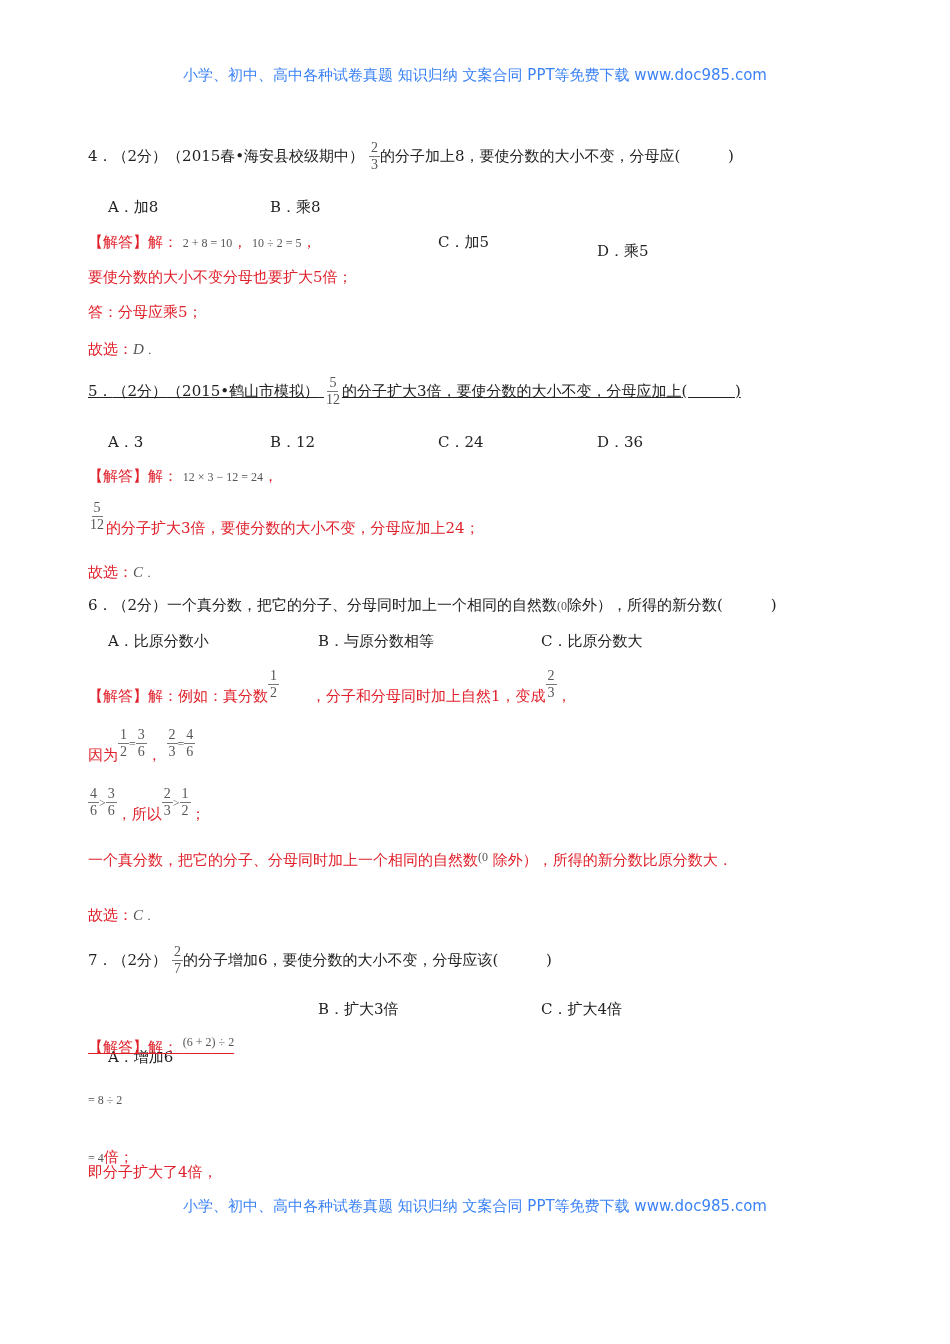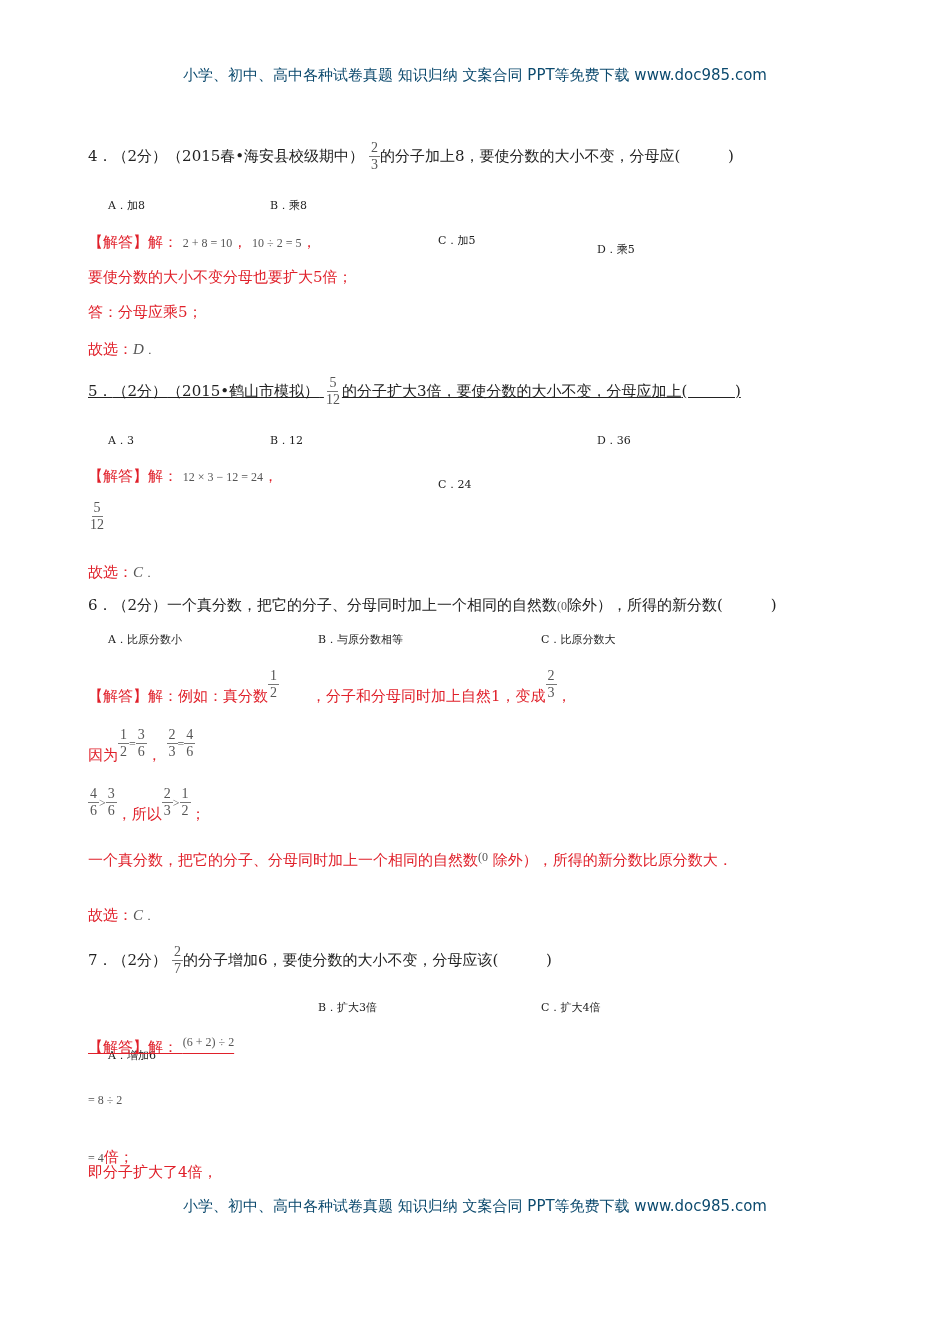--- a/index.html
+++ b/index.html
@@ -1,28 +1,28 @@
 <!DOCTYPE html>
 <html><head>
 <meta charset="utf-8">
 <style>
   html, body { margin: 0; padding: 0; background: #ffffff; }
   body { width: 950px; height: 1344px; position: relative; overflow: hidden;
          font-family: "DejaVu Serif", "Liberation Serif", serif; color: #222; }
   .abs { position: absolute; white-space: nowrap; }
-  .banner { font-family: "DejaVu Sans", "Liberation Sans", sans-serif; font-size: 15px; color: #0c4a6e; left: 0; width: 950px; text-align: center; }
+  .banner { font-family: "DejaVu Sans", "Liberation Sans", sans-serif; font-size: 15px; color: #3b82f6; left: 0; width: 950px; text-align: center; }
   .q { font-size: 15px; color: #222; }
   .red { color: #e0202a; }
   .math { font-family: "Liberation Serif", "DejaVu Serif", serif; color: #555; font-size: 12px; }
   .mathi { font-family: "Liberation Serif", "DejaVu Serif", serif; color: #555; font-style: italic; font-size: 15px; }
   .frac { display: inline-flex; flex-direction: column; align-items: center; vertical-align: middle;
           font-family: "Liberation Serif", "DejaVu Serif", serif; color: #555; font-size: 14px; line-height: 16px; }
   .frac .num { border-bottom: 1px solid #777; padding: 0 2px; }
   .frac .den { padding: 0 2px; }
-  .opt { font-size: 11px; color: #222; }
+  .opt { font-size: 15px; color: #222; }
 </style>
 </head>
 <body>
 
 <div class="abs banner" style="top:66px;">小学、初中、高中各种试卷真题 知识归纳 文案合同 PPT等免费下载   www.doc985.com</div>
 
 <div class="abs q" style="left:88px; top:140px;">
   <span>4．</span><span>（2分）</span><span>（2015春•海安县校级期中）</span>
   <span class="frac">
       <span class="num">2</span>
@@ -47,32 +47,32 @@
 
 <div class="abs q" style="left:88px; top:375px;text-decoration:underline;">
   <span>5．</span><span>（2分）</span><span>（2015•鹤山市模拟）</span>
   <span class="frac">
       <span class="num">5</span>
       <span class="den">12</span>
     </span><span>的分子扩大3倍，要使分数的大小不变，分母应加上</span><span style="white-space:pre;">(          )</span>
 </div>
 <div class="abs opt" style="left:108px; top:433px;">A．3</div>
 <div class="abs opt" style="left:270px; top:433px;">B．12</div>
-<div class="abs opt" style="left:438px; top:433px;margin-top:44px;">C．24</div>
+<div class="abs opt" style="left:438px; top:433px;">C．24</div>
 <div class="abs opt" style="left:597px; top:433px;">D．36</div>
 
 <div class="abs q red" style="left:88px; top:467px;">
   <span>【解答】解：</span>
   <span class="math">12 × 3 − 12 = 24</span><span>，</span>
 </div>
 <div class="abs q red" style="left:88px; top:500px;">
   <span class="frac">
       <span class="num">5</span>
       <span class="den">12</span>
-    </span>
+    </span><span style="vertical-align:-12px;">的分子扩大3倍，要使分数的大小不变，分母应加上24；</span>
 </div>
 <div class="abs q red" style="left:88px; top:563px;">
   <span>故选：</span><span class="mathi">C</span><span class="math">．</span>
 </div>
 
 <div class="abs q" style="left:88px; top:596px;">
   <span>6．</span><span>（2分）</span><span>一个真分数，把它的分子、分母同时加上一个相同的自然数</span><span class="math">(0</span><span>除外），所得的新分数</span><span style="white-space:pre;">(          )</span>
 </div>
 <div class="abs opt" style="left:108px; top:632px;">A．比原分数小</div>
 <div class="abs opt" style="left:318px; top:632px;">B．与原分数相等</div>

